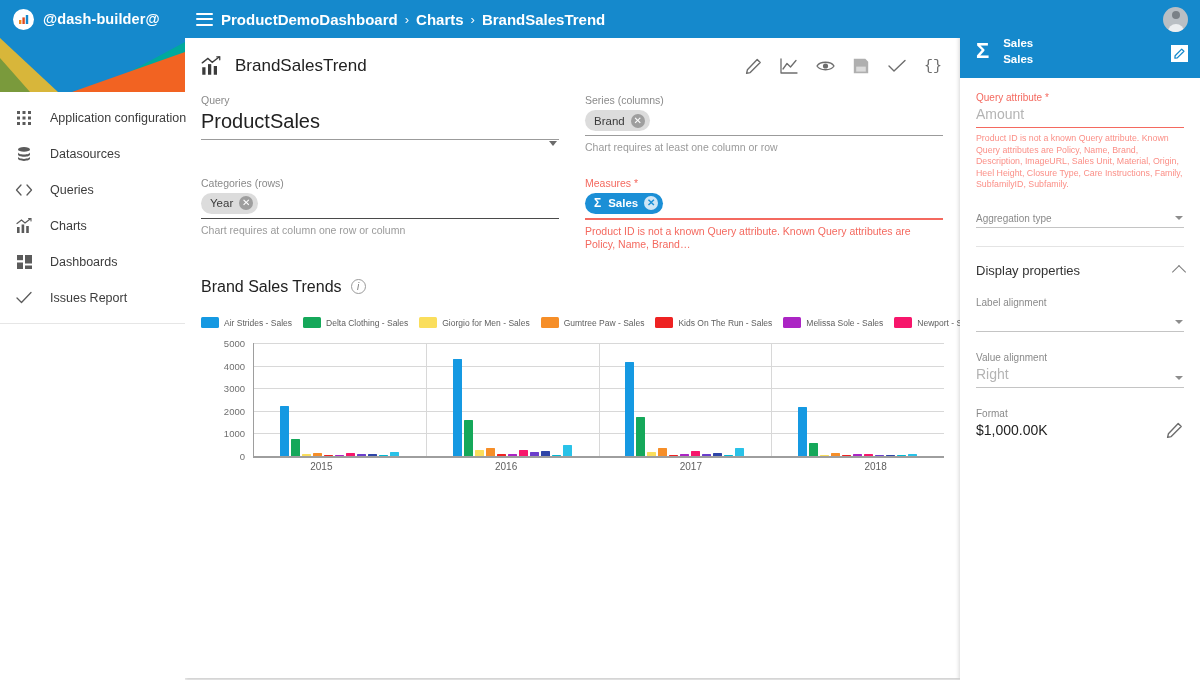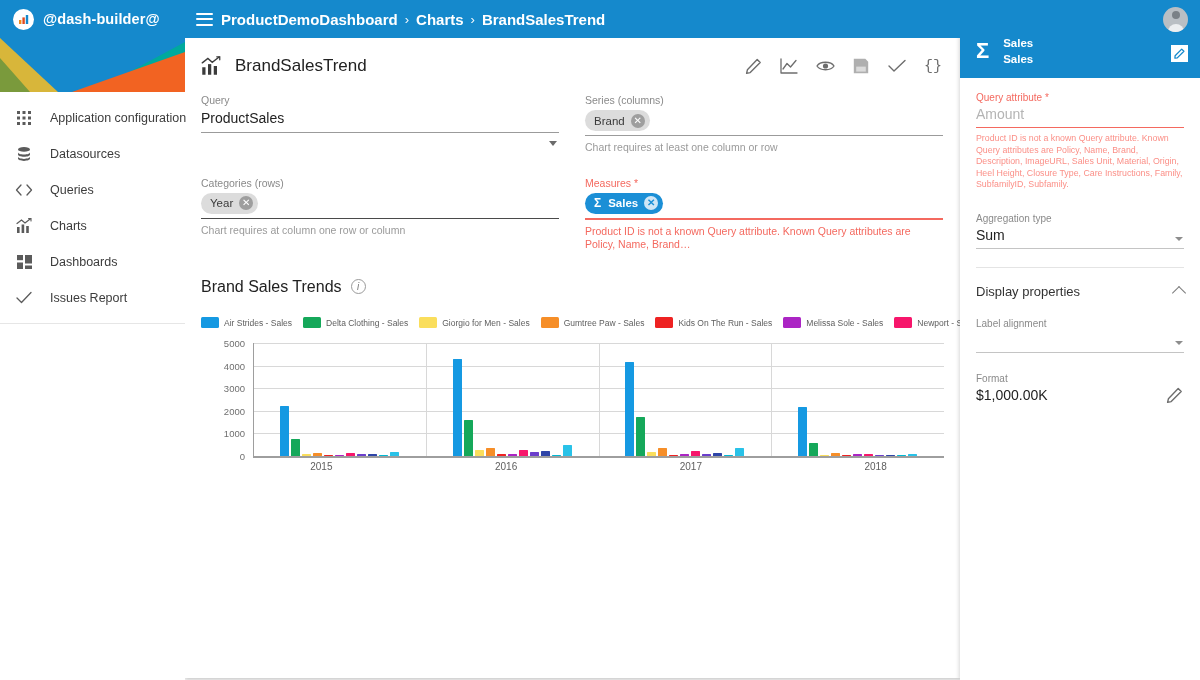--- a/index.html
+++ b/index.html
@@ -63,21 +63,21 @@
   .card-tools { margin-left: auto; display: flex; align-items: center; gap: 14px; }
   .tool { width: 22px; height: 22px; display: flex; align-items: center; justify-content: center; color: #6d6d6d; cursor: pointer; }
   .tool.json { font-size: 15px; font-family: "Liberation Mono", monospace; }
 
   
   .form { position: relative; padding: 0 16px; }
   .frow { display: flex; gap: 26px; }
   .fld { width: 358px; position: relative; }
   .flabel { font-size: 10.5px; color: #8a8a8a; margin-bottom: 4px; }
   .flabel.err { color: #f4695f; }
-  .fval { font-size: 14px; color: #222; padding-bottom: 6px; }
+  .fval { font-size: 20px; color: #222; padding-bottom: 6px; }
   .underline { height: 1px; background: #9b9b9b; }
   .underline.err { height: 2px; background: #f4695f; }
   .fhint { font-size: 10.5px; color: #9a9a9a; margin-top: 5px; line-height: 1.3; }
   .fhint.err { color: #f4695f; }
   .caret { position: absolute; right: 2px; bottom: 9px; width: 0; height: 0;
     border-left: 4.5px solid transparent; border-right: 4.5px solid transparent; border-top: 5px solid #6b6b6b; cursor: pointer; }
   .chiprow { min-height: 25px; display: flex; align-items: flex-start; gap: 6px; padding-bottom: 4px; }
   .chip {
     display: inline-flex; align-items: center; gap: 6px; height: 21px; padding: 0 5px 0 9px;
     border-radius: 11px; background: #dcdcdc; font-size: 11.5px; color: #3a3a3a; cursor: pointer;
@@ -534,39 +534,44 @@
 
       <div class="rfld">
         <div class="rlabel err">Query attribute *</div>
         <div class="rval ph">Amount</div>
         <div class="rline err"></div>
         <div class="rerr">Product ID is not a known Query attribute. Known Query attributes are Policy, Name, Brand, Description, ImageURL, Sales Unit, Material, Origin, Heel Height, Closure Type, Care Instructions, Family, SubfamilyID, Subfamily.</div>
       </div>
 
       <div class="rfld" style="margin-top:22px">
         <div class="rlabel">Aggregation type</div>
-        <div class="rval">Sum</div>
         <div class="rline"></div>
         <span class="rcaret"></span>
       </div>
 
       <div class="rsep"></div>
 
       <div class="rsect">
         <span class="rsect-t">Display properties</span>
         <span class="chev"></span>
       </div>
 
       <div class="rfld" style="margin-top:4px">
         <div class="rlabel">Label alignment</div>
         <div class="rval" style="min-height:20px"></div>
         <div class="rline"></div>
         <span class="rcaret"></span>
       </div>
 
+      <div class="rfld" style="margin-top:20px">
+        <div class="rlabel">Value alignment</div>
+        <div class="rval ph">Right</div>
+        <div class="rline"></div>
+        <span class="rcaret"></span>
+      </div>
 
       <div class="rfld" style="margin-top:20px">
         <div class="rlabel">Format</div>
         <div class="fmt-row">
           <span class="rval">$1,000.00K</span>
           <span class="pencil-r">
             <svg width="17" height="17" viewBox="0 0 17 17" fill="none" stroke="currentColor" stroke-width="1.4" stroke-linecap="round" stroke-linejoin="round">
               <path d="M12.2 1.6 L15.2 4.6 L5.2 14.6 L1.6 15.4 L2.4 11.8 Z"></path>
             </svg>
           </span>

